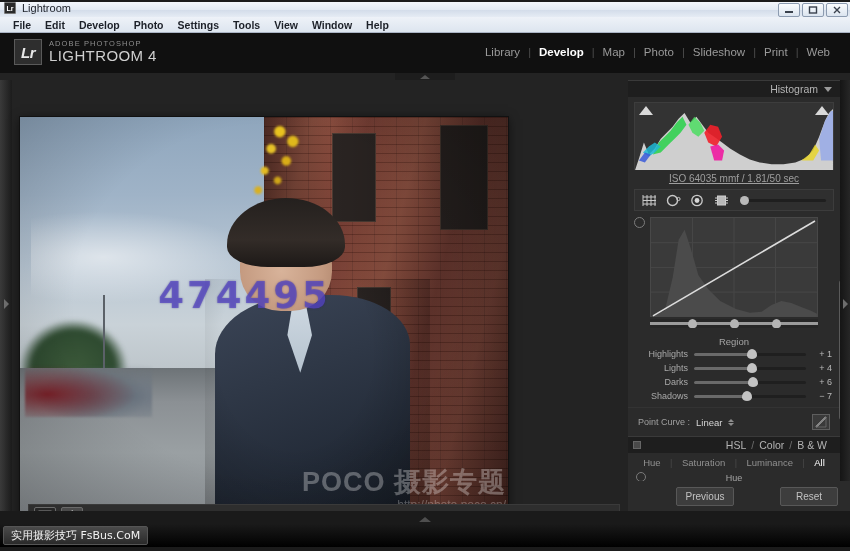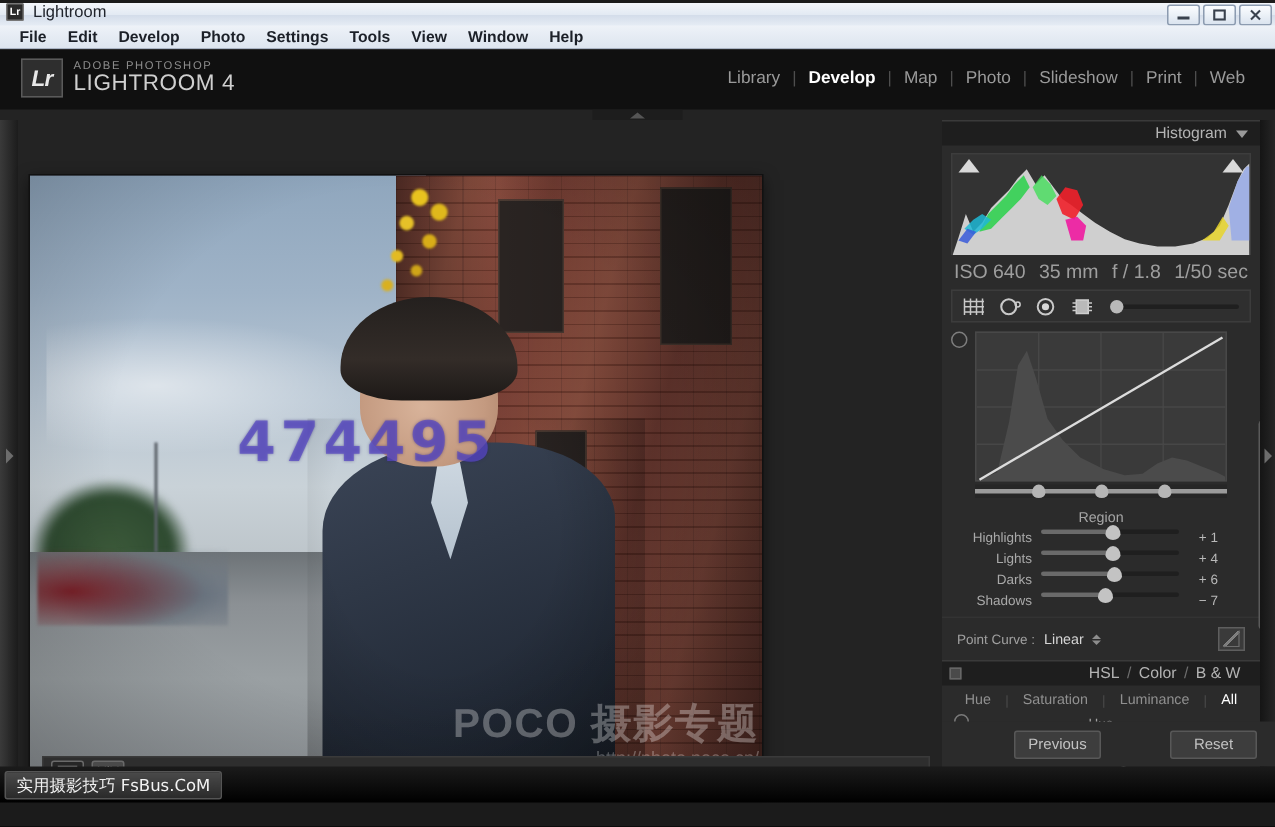--- a/index.html
+++ b/index.html
@@ -224,22 +224,22 @@
   }
   .panel-head .ph-title { font-size:10.5px; color:#b4b4b4; }
   .panel-head .ph-caret { width:0;height:0;border-left:4px solid transparent;border-right:4px solid transparent;border-top:5px solid #9a9a9a; }
   .ph-switch { position:absolute; left:5px; width:8px; height:8px; background:#4a4a4a; border:1px solid #666; }
 
   .hist-box { margin:5px 6px 2px 6px; height:68px; background:#333; position:relative; border:1px solid #3d3d3d; }
   .hist-clip { position:absolute; width:0;height:0;border-left:7px solid transparent;border-right:7px solid transparent;border-bottom:9px solid #d9d9d9; top:3px; }
   .hist-clip.l { left:4px; } .hist-clip.r { right:4px; }
   .hist-svg { position:absolute; inset:0; }
   .exif {
-    display:flex; justify-content:space-between; padding:1px 8px 3px 8px;
-    font-size:13px; color:#9e9e9e;
+    display:flex; justify-content:center; padding:1px 8px 3px 8px;
+    font-size:10px; color:#9e9e9e;text-decoration:underline;
   }
 
   .toolstrip {
     margin:2px 6px 0 6px; height:22px; background:#2f2f2f; border:1px solid #3c3c3c;
     display:flex; align-items:center; gap:9px; padding:0 7px;
   }
   .ts-ico { width:15px; height:14px; display:flex; align-items:center; justify-content:center; }
   .ts-slider { flex:1; height:3px; background:#1f1f1f; border-radius:2px; position:relative; margin-left:2px; }
   .ts-knob { position:absolute; left:0; top:-3px; width:9px; height:9px; border-radius:50%; background:#b9b9b9; }
 
@@ -251,21 +251,21 @@
   }
   .tc-graph svg { position:absolute; inset:0; }
   .tc-splitbar {
     margin-left:14px; width:168px; height:9px; background:#262626; position:relative; margin-top:2px;
   }
   .tc-splitbar .seg { position:absolute; top:3px; height:3px; background:#9b9b9b; }
   .tc-handle { position:absolute; top:0px; width:9px; height:9px; background:#b5b5b5;
                border-radius:50% 50% 50% 50% / 60% 60% 40% 40%; }
 
   .region-title { text-align:center; font-size:9.5px; color:#a5a5a5; margin-top:8px; }
-  .slider-row { display:flex; padding:2px 28px 2px 8px; gap:6px; }
+  .slider-row { display:flex; align-items:center; padding:2px 8px 2px 8px; gap:6px; }
   .sl-label { width:52px; text-align:right; font-size:9px; color:#a9a9a9; }
   .sl-track { flex:1; height:3px; background:#1f1f1f; border-radius:2px; position:relative; }
   .sl-fill { position:absolute; left:0; top:0; height:3px; background:#6a6a6a; border-radius:2px; }
   .sl-knob { position:absolute; top:-3.5px; width:10px; height:10px; background:#c3c3c3;
              border-radius:50% 50% 50% 50% / 62% 62% 38% 38%; transform:translateX(-5px); }
   .sl-val { width:20px; text-align:right; font-size:9px; color:#b9b9b9; }
 
   .pointcurve-row {
     display:flex; align-items:center; gap:6px; padding:6px 10px 6px 10px; margin-top:4px;
     border-top:1px solid #333;
@@ -320,21 +320,21 @@
 
   
   .bottom-collapse {
     position:absolute; left:0; top:478px; width:850px; height:17px; background:#1a1a1a;
     display:flex; align-items:center; justify-content:center;
   }
   .bottom-collapse .tri { width:0;height:0;border-left:6px solid transparent;border-right:6px solid transparent;border-bottom:5px solid #4e4e4e; }
 
   
   .taskbar {
-    position:absolute; left:0; bottom:16px; width:850px; height:23px;
+    position:absolute; left:0; bottom:4px; width:850px; height:23px;
     background: linear-gradient(to bottom,#1a1a1a,#000); display:flex; align-items:center;margin-top:44px;
   }
   .task-btn {
     margin-left:3px; height:19px; display:flex; align-items:center; padding:0 7px;
     background: linear-gradient(to bottom,#4a4a4a,#2a2a2a); border:1px solid #555; border-radius:2px;
     color:#f2f2f2; font-size:11px; white-space:nowrap;
     font-family:"DejaVu Sans","Liberation Sans",sans-serif;
   }
 </style>
 </head>

